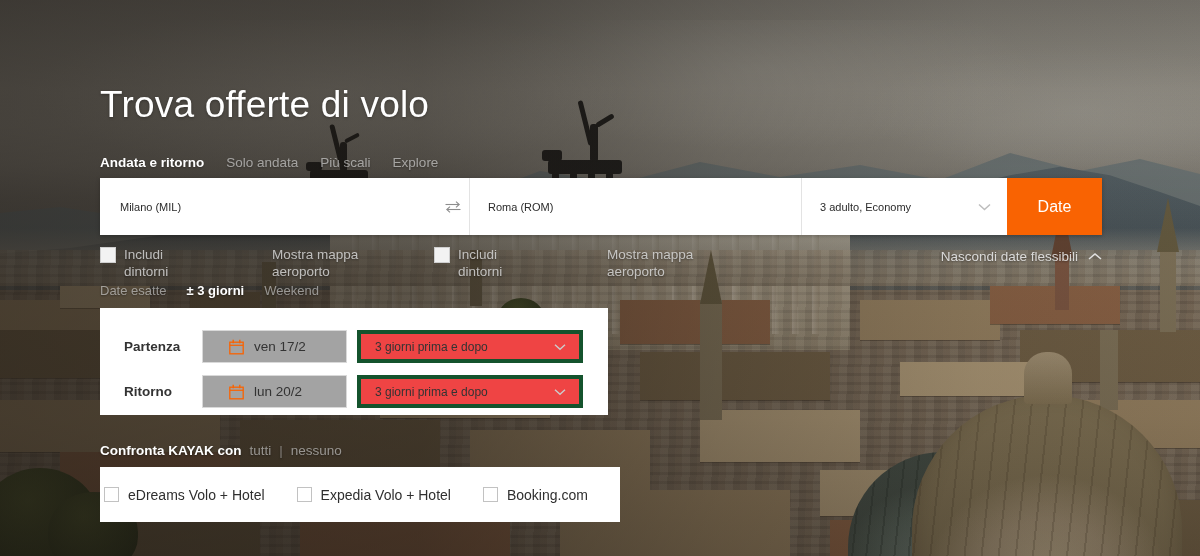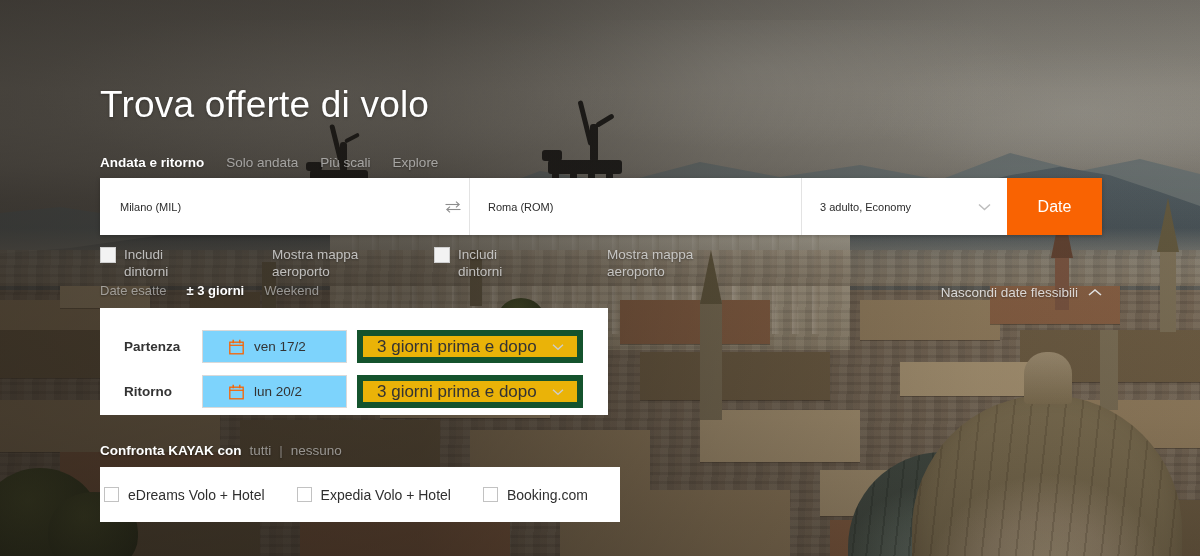--- a/index.html
+++ b/index.html
@@ -233,21 +233,21 @@
   }
   .opt-nearby-out { left: 0; }
   .opt-map-out    { left: 172px; }
   .opt-nearby-in  { left: 334px; }
   .opt-map-in     { left: 507px; }
 
   .flex-toggle {
     position: absolute; right: 0; top: 3px;
     display: flex; align-items: center; gap: 10px;
     font-size: 13.5px; color: rgba(235,235,235,.88); cursor: pointer;
-    text-shadow: 0 1px 2px rgba(0,0,0,.4); white-space: nowrap; margin-top: 36px;
+    text-shadow: 0 1px 2px rgba(0,0,0,.4); white-space: nowrap;
   }
 
   
   .date-modes {
     position: absolute; left: 100px; top: 283px;
     display: flex; align-items: baseline; gap: 20px;
   }
   .dmode {
     font-size: 13px; color: rgba(222,222,222,.60); cursor: pointer;
     text-shadow: 0 1px 2px rgba(0,0,0,.4); white-space: nowrap;
@@ -259,29 +259,29 @@
     position: absolute; left: 100px; top: 308px;
     width: 508px; height: 107px; background: #ffffff;
     padding: 16px 0 0 0;
   }
   .flex-row { display: flex; align-items: center; height: 45px; }
   .flex-label {
     width: 102px; padding-left: 24px; font-size: 13.5px;
     font-weight: bold; color: #333333;
   }
   .date-box {
-    width: 145px; height: 33px; border: 1px solid #d9d9d9; background: #7dd3fc;
+    width: 145px; height: 33px; border: 1px solid #d9d9d9; background: #a3a3a3;
     display: flex; align-items: center; gap: 10px; padding-left: 26px;
     font-size: 13.5px; color: #333333; cursor: pointer;
   }
   .range-box {
-    width: 226px; height: 33px; border: 6px solid #14532d; background: #eab308;
+    width: 226px; height: 33px; border: 4px solid #14532d; background: #ef4444;
     margin-left: 10px; position: relative;
     display: flex; align-items: center; padding-left: 14px;
-    font-size: 17px; color: #333333; cursor: pointer;
+    font-size: 12px; color: #333333; cursor: pointer;
   }
   .range-box .chev-wrap { right: 13px; }
 
   
   .compare-head {
     position: absolute; left: 100px; top: 443px;
     display: flex; align-items: baseline; gap: 8px;
     font-size: 13.5px; text-shadow: 0 1px 2px rgba(0,0,0,.4);
   }
   .compare-head .ch-title { color: #ffffff; font-weight: bold; }

